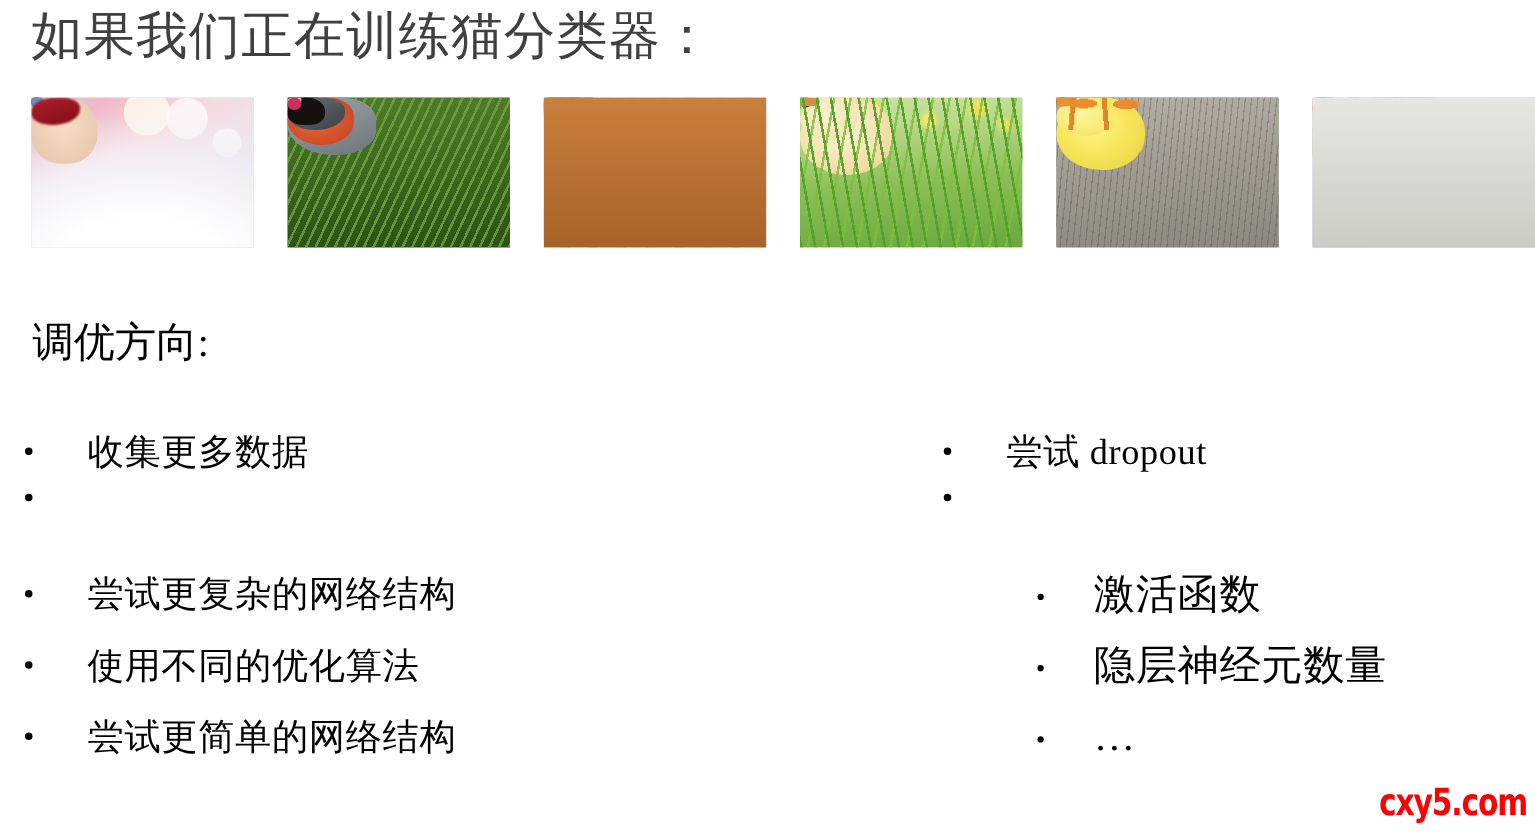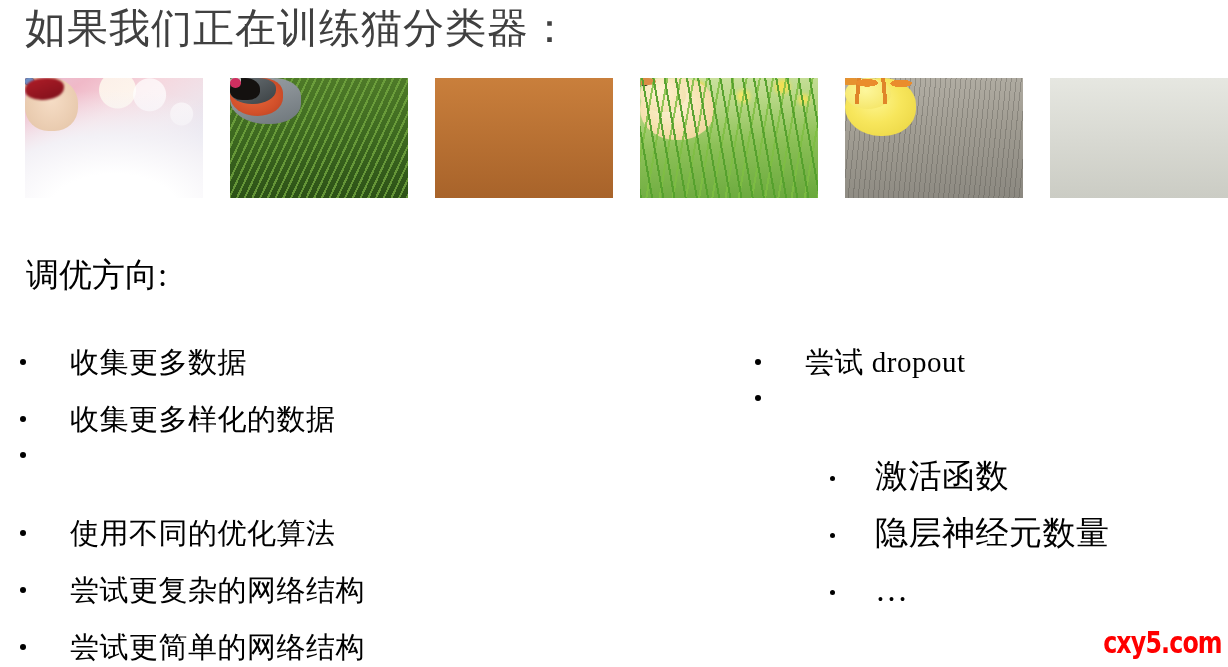--- a/index.html
+++ b/index.html
@@ -380,32 +380,28 @@
 
 <div id="section-heading">调优方向:</div>
 
 <div class="bullet-col" id="col-left">
   <div class="bullet-row">
     <span class="bullet-dot"></span>
     <span class="bullet-text">收集更多数据</span>
   </div>
   <div class="bullet-row">
     <span class="bullet-dot"></span>
-    <span class="bullet-text">收集更多样化的数据</span>
-  </div>
-  <div class="bullet-row">
-    <span class="bullet-dot"></span>
+  </div>
+  <div class="bullet-row">
+    <span class="bullet-dot"></span>
+    <span class="bullet-text">尝试更复杂的网络结构</span>
   </div>
   <div class="bullet-row">
     <span class="bullet-dot"></span>
     <span class="bullet-text">使用不同的优化算法</span>
-  </div>
-  <div class="bullet-row">
-    <span class="bullet-dot"></span>
-    <span class="bullet-text">尝试更复杂的网络结构</span>
   </div>
   <div class="bullet-row">
     <span class="bullet-dot"></span>
     <span class="bullet-text">尝试更简单的网络结构</span>
   </div>
 </div>
 
 <div class="bullet-col" id="col-right">
   <div class="bullet-row">
     <span class="bullet-dot"></span>

